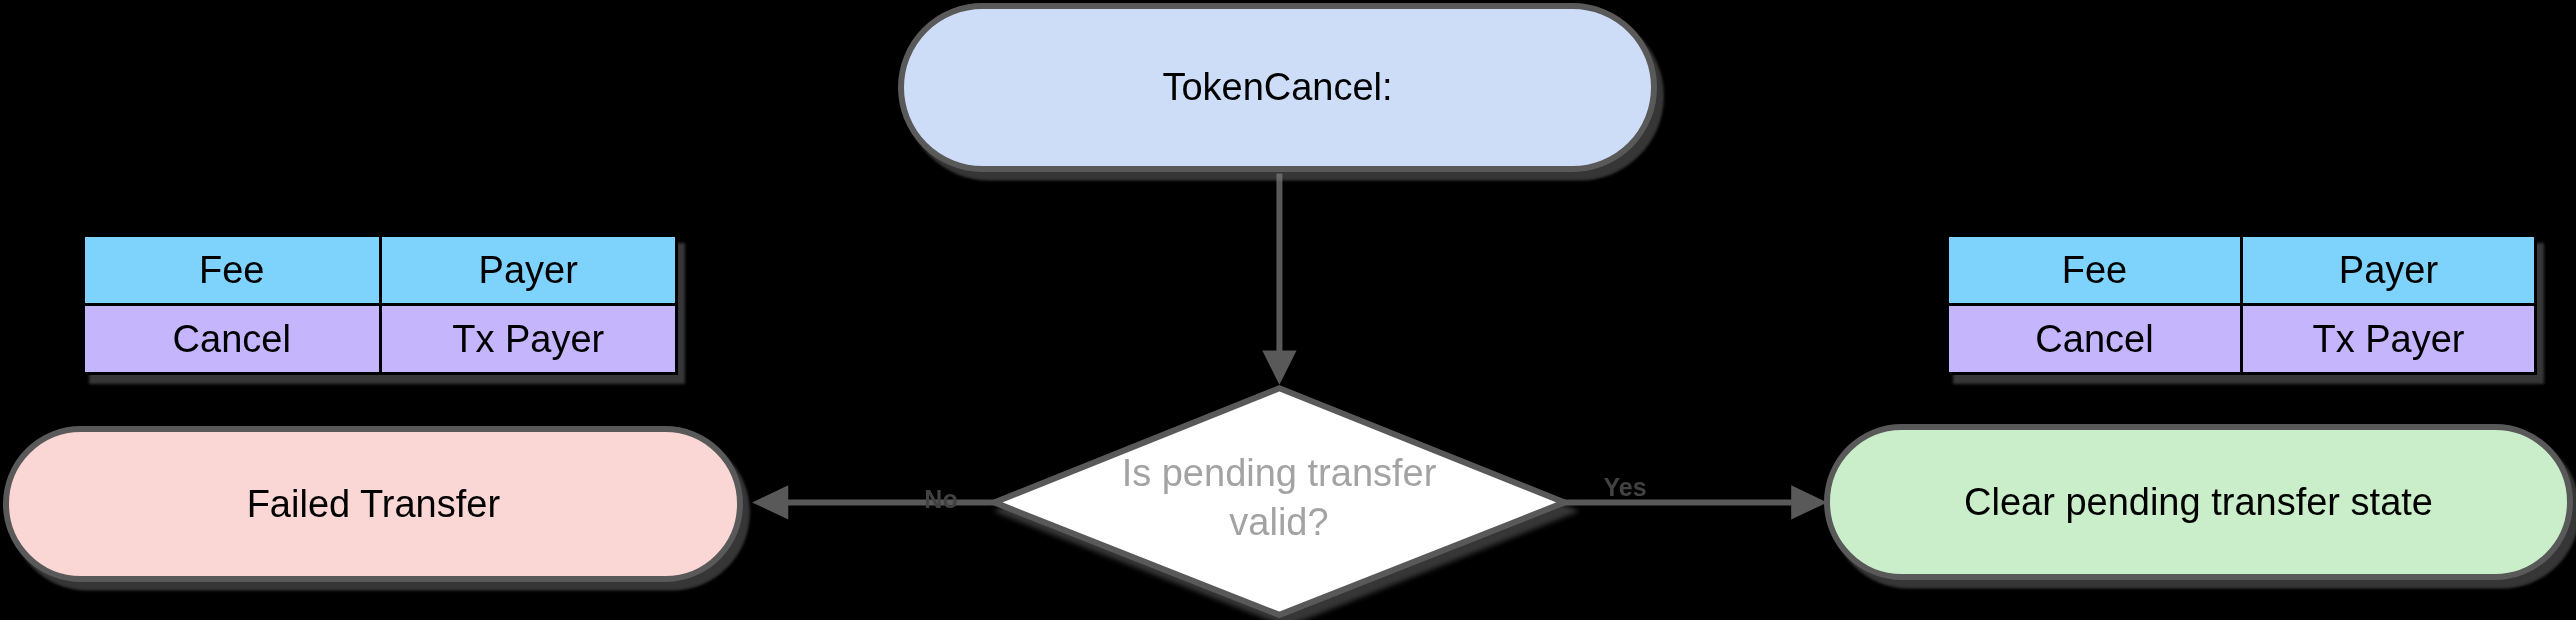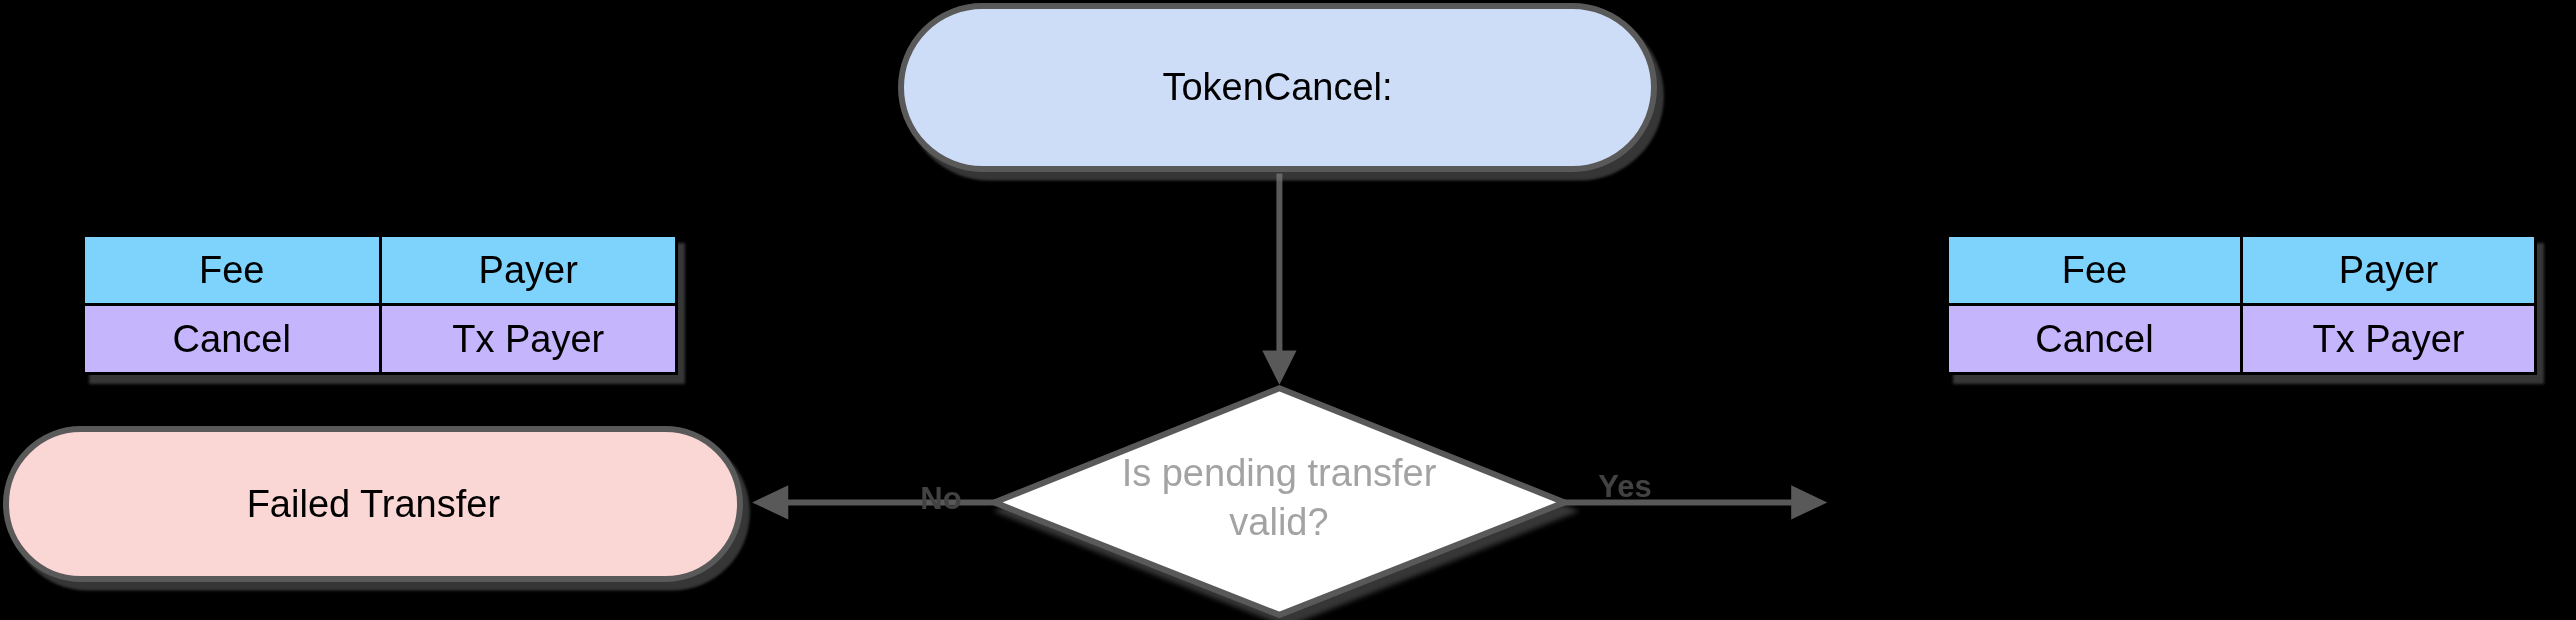--- a/index.html
+++ b/index.html
@@ -81,21 +81,21 @@
     width: 412px;
     text-align: center;
     color: #a3a3a3;
     font-size: 38px;
     line-height: 1.3;
   }
   .edge-label {
     position: absolute;
     transform: translate(-50%, -50%);
     color: #424242;
-    font-size: 31px;
+    font-size: 25px;
     font-weight: 700;
   }
   .edge-label-no  { left: 941px; top: 499px; }
   .edge-label-yes { left: 1625px; top: 487px; }
   table.fee-table {
     position: absolute;
     border-collapse: collapse;
     table-layout: fixed;
     background: #ffffff;
     box-shadow: 6.9px 8.6px 2.6px rgba(120,120,120,0.45);
@@ -141,20 +141,23 @@
   <div class="node node-start">
     <div>TokenCancel:</div>
   </div>
 
   <div class="decision-label">Is pending transfer valid?</div>
 
   <div class="node node-failed">
     <div>Failed Transfer</div>
   </div>
 
+  <div class="node node-clear">
+    <div>Clear pending transfer state</div>
+  </div>
 
   <div class="edge-label edge-label-no">No</div>
   <div class="edge-label edge-label-yes">Yes</div>
 
   <table class="fee-table fee-table-left">
     <tbody>
         <tr>
       <th>Fee</th>
       <th>Payer</th>
     </tr>

